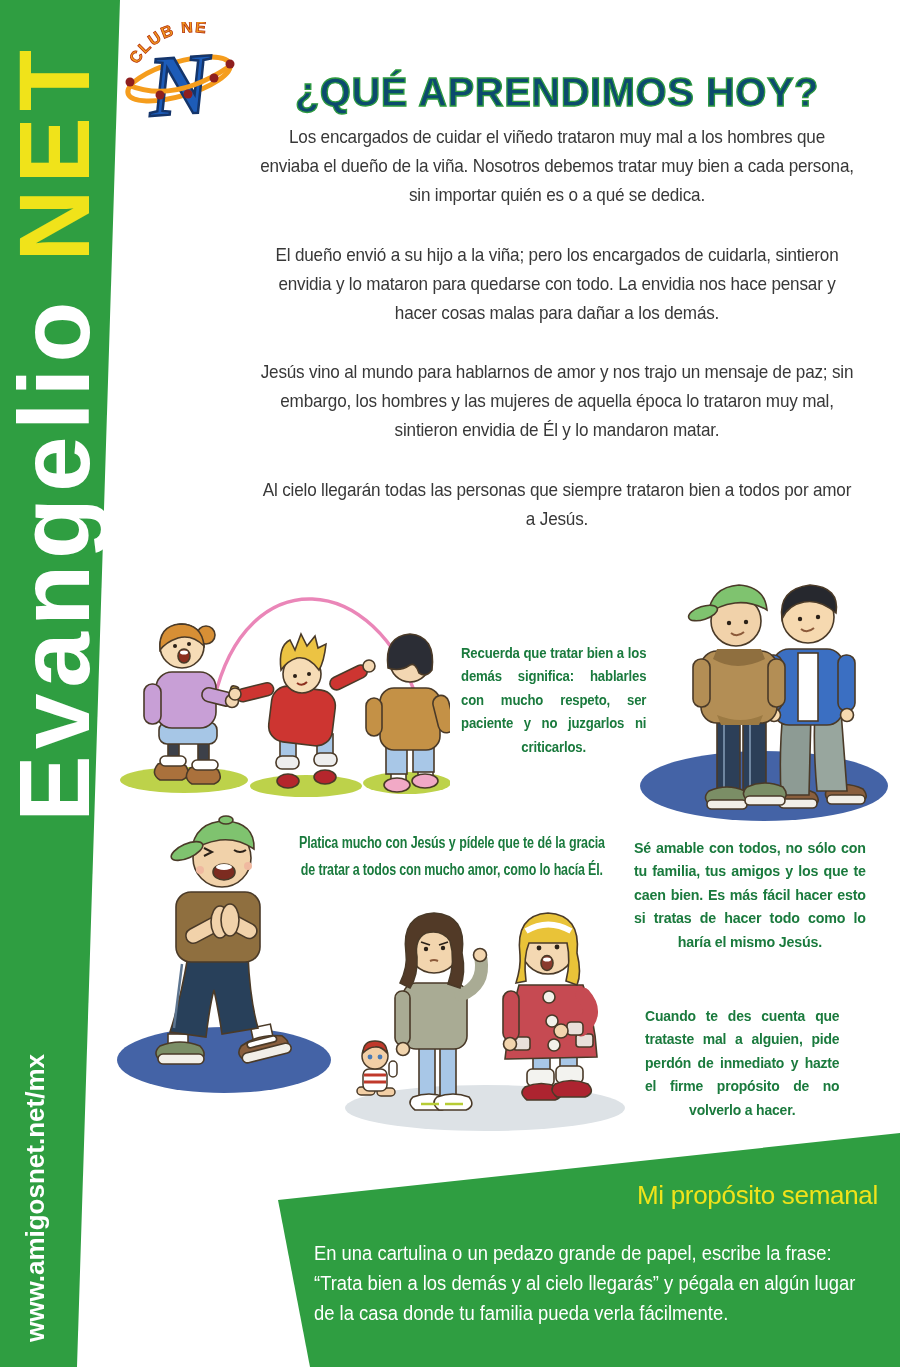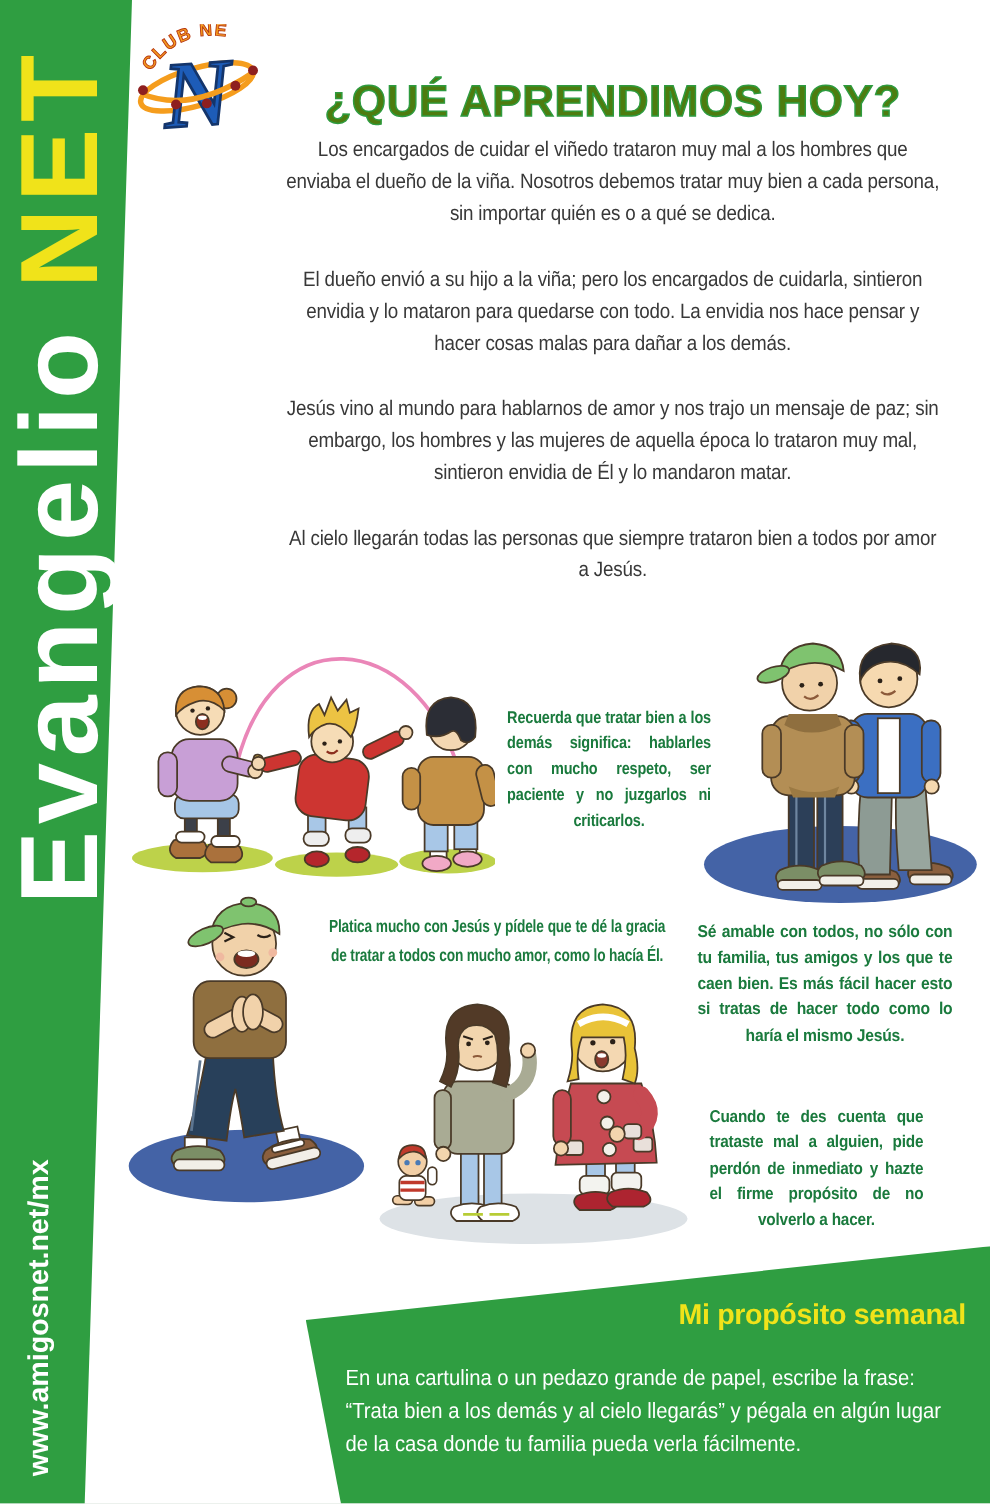--- a/index.html
+++ b/index.html
@@ -23,21 +23,21 @@
   .brand .net { color:#f0e31a; }
   .side-url {
     position:absolute; left:20px; top:1342px;
     transform:rotate(-90deg); transform-origin:0 0;
     white-space:nowrap; font-size:26px; font-weight:bold; color:#ffffff;
   }
   .logo { position:absolute; }
   .title {
     position:absolute; left:247px; top:70px; width:620px;
     text-align:center; font-size:40px; font-weight:bold;
-    color:#4d7c0f; -webkit-text-stroke:1.3px #2e9b3f; letter-spacing:0.5px;
+    color:#0c4a6e; -webkit-text-stroke:1.3px #2e9b3f; letter-spacing:0.5px;
     white-space:nowrap;
   }
   .para {
     position:absolute; left:260px; width:660px;
     transform:scaleX(0.9); transform-origin:0 0;
     text-align:center; font-size:19px; line-height:29px; color:#383838;
     letter-spacing:-0.2px;
   }
   #para-1 { top:122px; }
   #para-2 { top:240px; }
@@ -52,21 +52,21 @@
   #adv-platica  { left:299px; top:829px; width:392px; transform:scaleX(0.78); font-size:16px;  line-height:27px; }
   #adv-se-amable{ left:634px; top:836px; width:252px; transform:scaleX(0.92); font-size:15.5px; line-height:23.4px; }
   #adv-cuando   { left:645px; top:1004px; width:216px; transform:scaleX(0.9); font-size:15.5px; line-height:23.4px; }
   .band {
     position:absolute; left:0; top:0; width:900px; height:1367px;
     background:#2f9e41;
     clip-path:polygon(278px 1200px, 900px 1133px, 900px 1367px, 310px 1367px);
   }
   .purpose-heading {
     position:absolute; right:22px; top:1180px;
-    font-size:26px; font-weight:bold; letter-spacing:-0.3px;
+    font-size:26px; font-weight:normal; letter-spacing:-0.3px;
     color:#f0e31a; white-space:nowrap;
   }
   .purpose-body {
     position:absolute; left:314px; top:1238px; width:600px;
     transform:scaleX(0.92); transform-origin:0 0;
     font-size:20px; line-height:30px; color:#ffffff;
   }
   .illo { position:absolute; }
 </style>
 </head>

